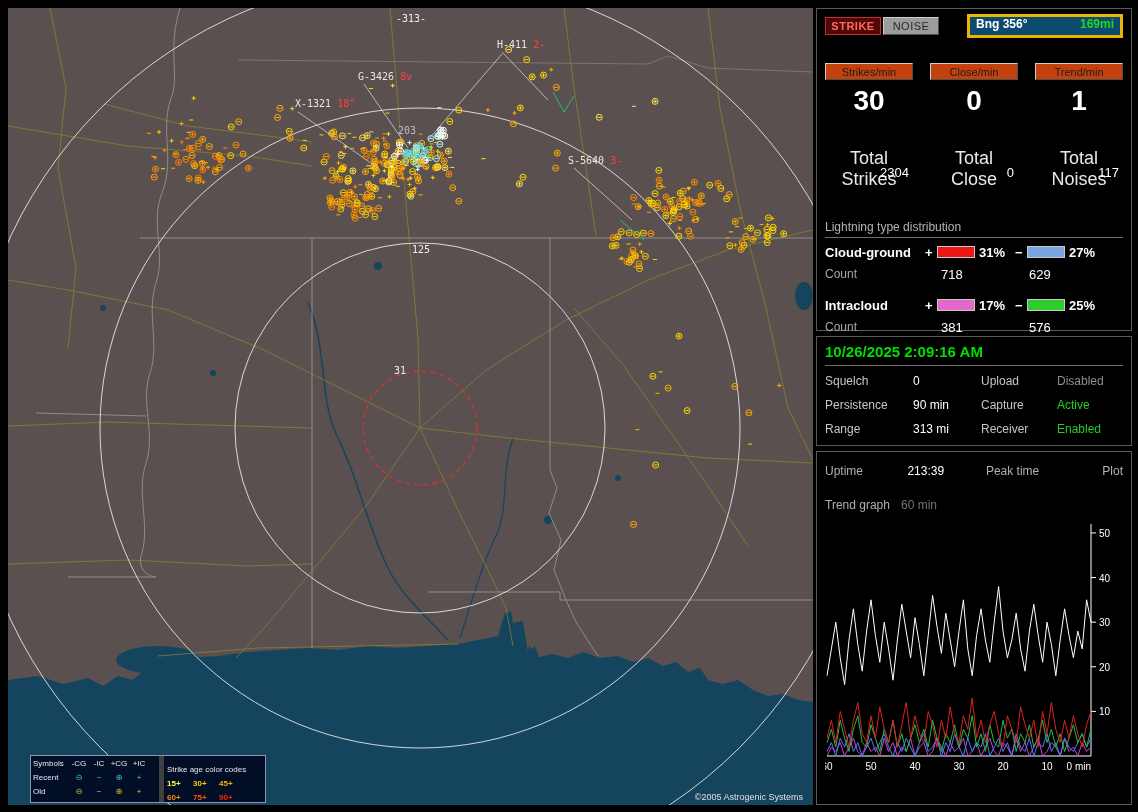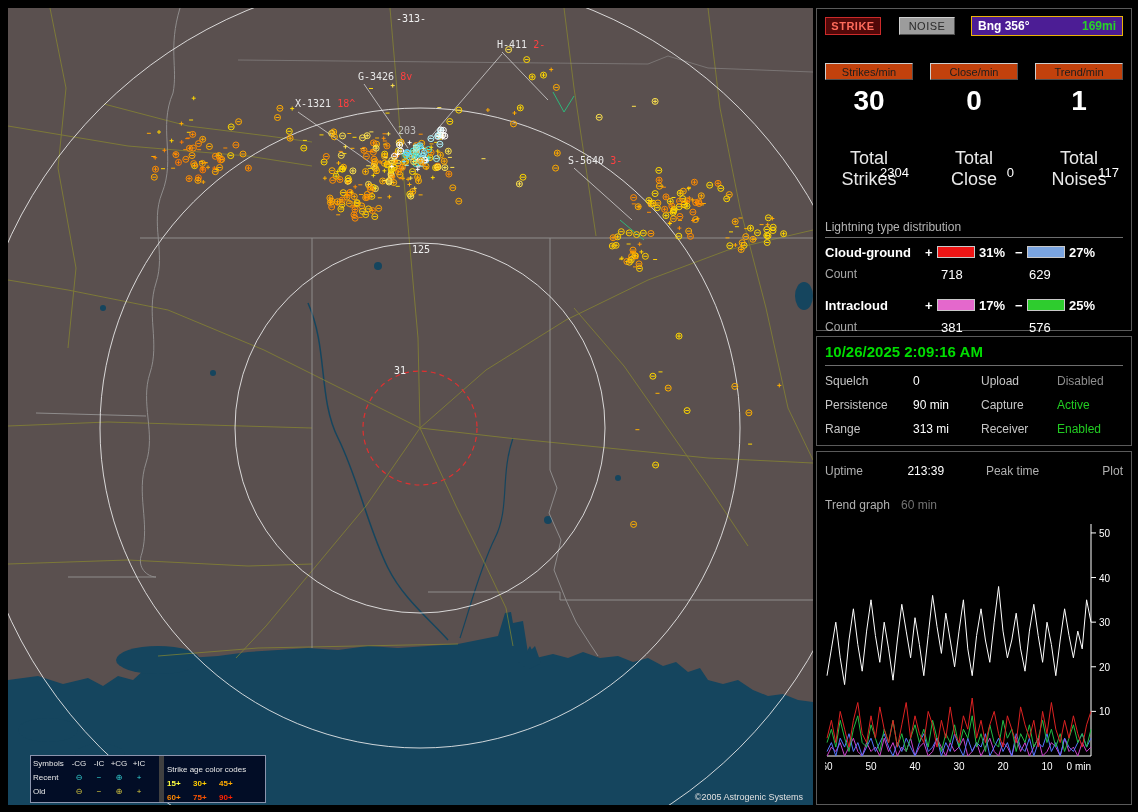--- a/index.html
+++ b/index.html
@@ -19,24 +19,24 @@
   .copyright{position:absolute;right:10px;bottom:3px;color:#e0e0e0;font-size:9px;}
   
   .pbox{position:absolute;left:816px;width:316px;background:#000;border:1px solid #5a5a5a;
         box-sizing:border-box;color:#ccc;font-size:12px;}
   #box1{top:8px;height:323px;padding:8px;}
   #box2{top:336px;height:110px;padding:6px 8px;}
   #box3{top:451px;height:354px;padding:8px;}
   .toprow{display:flex;align-items:center;height:18px;}
   .btn-strike{width:56px;height:18px;background:#520808;border:1px solid #cc2a2a;color:#ff6b5b;
               font-weight:bold;font-size:11px;padding:0;font-family:inherit;letter-spacing:.5px;}
-  .btn-noise{width:56px;height:18px;margin-left:18px;background:#9c9c9c;color:#2a2a2a;font-size:11px;
+  .btn-noise{width:56px;height:18px;margin-left:2px;background:#9c9c9c;color:#2a2a2a;font-size:11px;
              border:1px solid;border-color:#cfcfcf #4f4f4f #4f4f4f #cfcfcf;padding:0;font-family:inherit;letter-spacing:.5px;}
-  .bng{margin-left:auto;width:138px;height:18px;background:#4c1d95;border:1px solid #eab308;
-       display:flex;justify-content:space-between;align-items:center;padding:0 6px;}
+  .bng{margin-left:auto;width:138px;height:18px;background:#0c4a6e;border:3px solid #eab308;
+       display:flex;justify-content:space-between;padding:0 6px;}
   .bng-l{color:#fff;font-weight:bold;font-size:12px;}
   .bng-v{color:#27d427;font-weight:bold;font-size:12px;}
   .col3{display:flex;justify-content:space-between;}
   .col3>*{width:88px;text-align:center;}
   .raterow{margin-top:28px;}
   .gbtn{height:17px;background:#c2410c;color:#1d1d1d;font-size:11px;border:1px solid;
         border-color:#cfcfcf #4f4f4f #4f4f4f #cfcfcf;padding:0;font-family:inherit;}
   .numrow{margin-top:6px;height:30px;}
   .numrow span{color:#fff;font-weight:bold;font-size:28px;line-height:30px;}
   .tlabels{margin-top:32px;height:15px;color:#e8e8e8;font-size:18px;}

